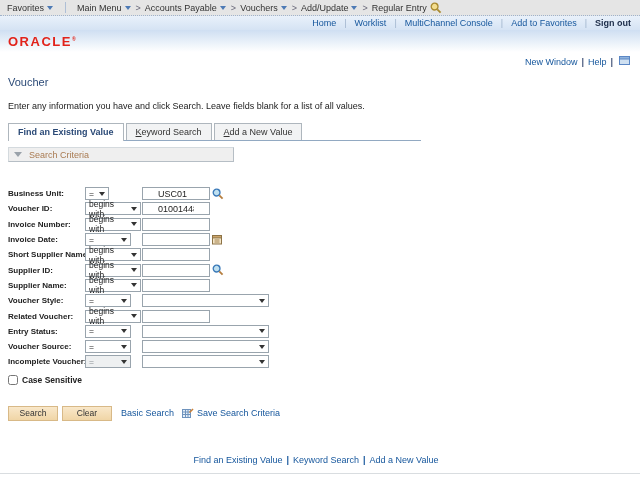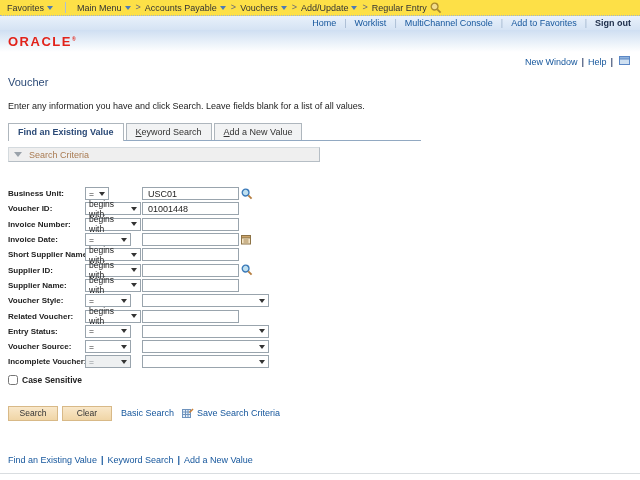--- a/index.html
+++ b/index.html
@@ -1,20 +1,20 @@
 <!DOCTYPE html>
 <html><head>
 <meta charset="utf-8">
 <style>
   * { margin:0; padding:0; box-sizing:border-box; }
   html,body { width:640px; height:480px; overflow:hidden; }
   body { font-family:"Liberation Sans", sans-serif; background:#fff; position:relative; font-size:9px; color:#222; }
 
   
-  .topbar { height:16px; background:#fde047; border-bottom:1px dotted #9fb3cc; display:flex; align-items:center; padding-left:7px; font-size:9px; color:#333; }
+  .topbar { height:16px; background:#e5e5e5; border-bottom:1px dotted #9fb3cc; display:flex; align-items:center; padding-left:7px; font-size:9px; color:#333; }
   .bc-item { display:inline-flex; align-items:center; margin-right:4px; cursor:default; white-space:nowrap; }
   .tri-dn { width:0; height:0; border-left:3px solid transparent; border-right:3px solid transparent; border-top:4px solid #4d7ab5; margin-left:3px; display:inline-block; }
   .bc-sep { color:#667; margin:0 4px 0 1px; }
   .fav-div { width:1px; height:11px; background:#aebfd6; margin:0 11px 0 8px; }
   .linksrow { height:14px; background:linear-gradient(#e9f1fb,#d5e3f4); display:flex; justify-content:flex-end; align-items:center; padding-right:9px; font-size:9px; }
   .hlink { color:#15569c; text-decoration:none; white-space:nowrap; }
   .hl-sep { color:#9fb3cc; margin:0 8px; }
   .signout { font-weight:bold; color:#1c2c48; text-decoration:none; }
   .logorow { height:22px; background:linear-gradient(#cfdff2 0%, #e9f1f9 55%, #ffffff 100%); display:flex; align-items:center; }
   .oracle { color:#e2231a; font-weight:bold; font-size:13px; letter-spacing:1.5px; margin-left:8px; }
@@ -29,69 +29,69 @@
   .title { margin:9px 14px 0 8px; font-size:11px; font-weight:normal; color:#2b4a77; }
   .instruction { margin:13px 8px 0 8px; font-size:9px; color:#1c1c1c; }
 
   
   .tabs { margin:12px 0 0 8px; width:413px; border-bottom:1px solid #92a9c2; display:flex; align-items:flex-end; }
   .tab { font-size:9px; padding:3px 9px; border:1px solid #aeb6bd; border-bottom:none; background:#f2f3f4; color:#333; margin-right:2px; cursor:pointer; white-space:nowrap; }
   .tab.active { background:#fff; font-weight:bold; color:#2b4a77; margin-bottom:-1px; padding-bottom:4px; }
   .tab u { text-decoration:underline; }
 
   
-  .criteria { margin:6px 0 0 8px; width:312px; height:15px; background:#efefef; border:1px solid #d4dade; border-right-color:#b6bec5; border-bottom-color:#b6bec5; display:flex; align-items:center; padding:0 5px; font-size:9px; color:#a97b52; }
+  .criteria { margin:6px 0 0 8px; width:226px; height:15px; background:#efefef; border:1px solid #d4dade; border-right-color:#b6bec5; border-bottom-color:#b6bec5; display:flex; align-items:center; padding:0 5px; font-size:9px; color:#a97b52; }
   .crit-tri { width:0; height:0; border-left:4px solid transparent; border-right:4px solid transparent; border-top:5px solid #9aa2aa; margin-right:7px; }
 
   
   .form { margin:24px 0 0 8px; }
   .row { height:15.3px; display:flex; align-items:center; }
   .lbl { width:77px; font-weight:bold; font-size:8px; color:#222; white-space:nowrap; flex:none; }
   .opwrap { width:57px; flex:none; }
   .op { border:1px solid #99a4ad; background:#fff; height:13px; display:flex; align-items:center; justify-content:space-between; padding:0 3px; font-size:8.5px; color:#222; cursor:default; }
   .op.narrow { width:24px; }
   .op.def { width:56px; }
   .op.wide { width:46px; }
   .op.disabled { background:#eef0f1; color:#8a8f94; }
   .sel-arrow { width:0; height:0; border-left:3px solid transparent; border-right:3px solid transparent; border-top:4px solid #333; flex:none; margin-left:2px; }
-  .val-input { width:97px; height:13px; border:1px solid #99a4ad; font-size:9px; font-family:"Liberation Sans",sans-serif; padding:0 5px; color:#222; }
+  .val-input { width:68px; height:13px; border:1px solid #99a4ad; font-size:9px; font-family:"Liberation Sans",sans-serif; padding:0 15px; color:#222; }
   .val-select { width:127px; height:13px; border:1px solid #99a4ad; background:#fff; display:flex; align-items:center; justify-content:flex-end; padding:0 3px; cursor:default; }
   .ricon { margin-left:2px; display:inline-flex; cursor:pointer; }
 
   .case-row { margin:3px 0 0 8px; display:flex; align-items:center; height:14px; }
   .case-row input { width:10px; height:10px; margin-right:4px; }
   .case-lbl { font-weight:bold; font-size:8.5px; }
 
   
   .actions { margin:19px 0 0 8px; display:flex; align-items:center; }
   .btn { width:50px; height:15px; background:linear-gradient(#f9e8ca,#f0d5a6); border:1px solid #d8b987; font-size:8.5px; color:#333; display:flex; align-items:center; justify-content:center; cursor:pointer; font-family:"Liberation Sans",sans-serif; }
   .btn + .btn { margin-left:4px; }
   .alink { color:#15569c; text-decoration:none; font-size:9px; white-space:nowrap; }
   .basic { margin-left:9px; }
   .save-ic { margin:0 3px 0 8px; display:inline-flex; }
 
   
-  .footlinks { margin:34px 16px 0 8px; font-size:9px; }
+  .footlinks { margin:34px 16px 0 8px; font-size:9px;text-align:center; }
   .fl-sep { color:#15569c; font-weight:bold; margin:0 4px; }
 
   
   .strip { position:absolute; left:0; right:0; bottom:0; height:7px; border-top:1px solid #d9dde0;
     background:linear-gradient(to right,#ccd2d7 0%,#bcc2c7 16%,#84888a 19%,#6f7173 27%,#8d9092 30%,#63656
 7 37%,#828486 44%,#6b6d6f 52%,#8c8f91 58%,#767head878 64%,#97999b 71%,#aeb3b7 80%,#c6ccd1 92%,#ced4d9 100%); }
 </style>
 </head>
 <body>
 
 <div class="topbar">
   <span class="bc-item">
     <span>Favorites</span>
     <span class="tri-dn"></span>
   </span>
   <span class="fav-div"></span>
-  <span id="bc-items" style="display:inline-flex;">
+  <span id="bc-items" style="display:inline-flex;align-items:center;">
       <span class="bc-item">
         <span>Main Menu</span>
         <span class="tri-dn"></span>
       </span>
       <span class="bc-sep">&gt;</span>
       <span class="bc-item">
         <span>Accounts Payable</span>
         <span class="tri-dn"></span>
       </span>
       <span class="bc-sep">&gt;</span>

